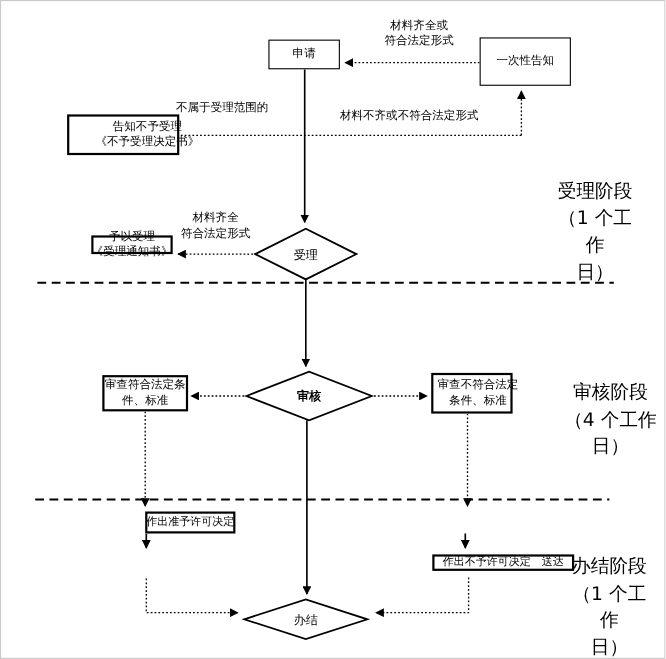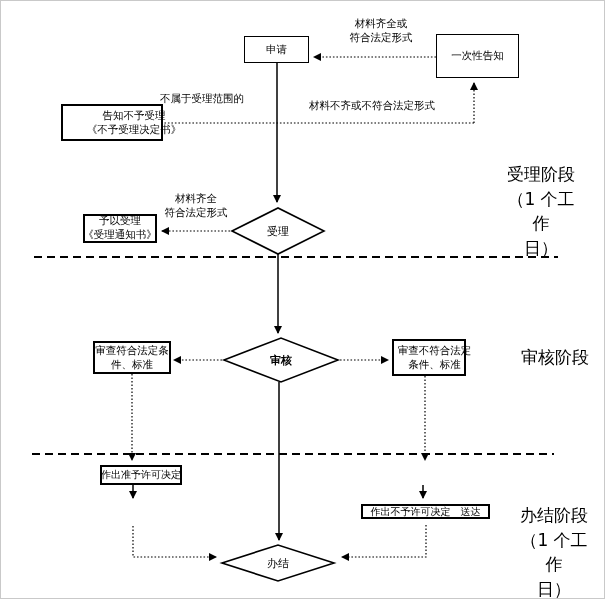--- a/index.html
+++ b/index.html
@@ -25,21 +25,21 @@
     position:absolute;text-align:center;font-size:10.5px;line-height:1.3;
     white-space:nowrap;
   }
   .stage{
     position:absolute;text-align:center;font-size:17px;line-height:1.45;
   }
   .dlabel{
     position:absolute;text-align:center;font-size:11px;font-weight:400;
   }
   .ln{display:block;}
-  .small{font-size:10px;}
+  .small{font-size:10px;margin-left:32px;}
 </style>
 </head>
 <body>
 
 <div id="canvas">
 
   <svg id="lines" viewBox="0 0 605 599" xmlns="http://www.w3.org/2000/svg">
     <defs>
       <marker id="arr" viewBox="0 0 8 8" refX="7" refY="4" markerWidth="8" markerHeight="8" markerUnits="userSpaceOnUse" orient="auto">
         <path d="M0,0 L8,4 L0,8 Z" fill="#000"></path>
@@ -85,21 +85,21 @@
 
   <div class="box thin" style="left:435px;top:33px;width:83px;height:44px;">
     <span class="ln">一次性告知</span>
   </div>
 
   <div class="box" style="left:60px;top:103px;width:102px;height:37px;padding-left:44px;">
     <span class="ln">告知不予受理</span>
     <span class="ln">《不予受理决定书》</span>
   </div>
 
-  <div class="box" style="left:82px;top:213px;width:74px;height:29px;font-family:Liberation Mono, monospace;">
+  <div class="box" style="left:82px;top:213px;width:74px;height:17px;">
     <span class="ln">予以受理</span>
     <span class="ln">《受理通知书》</span>
   </div>
 
   <div class="box" style="left:92px;top:340px;width:78px;height:33px;">
     <span class="ln">审查符合法定条</span>
     <span class="ln">件、标准</span>
   </div>
 
   <div class="box" style="left:391px;top:338px;width:74px;height:37px;padding-left:11px;">
@@ -136,20 +136,21 @@
   </div>
 
   <div class="stage" style="left:501px;top:161px;width:78px;">
     <span class="ln">受理阶段</span>
     <span class="ln">（1 个工作</span>
     <span class="ln">日）</span>
   </div>
 
   <div class="stage" style="left:508px;top:344px;width:92px;">
     <span class="ln">审核阶段</span>
+    <span class="ln">（4 个工作日）</span>
   </div>
 
   <div class="stage" style="left:513px;top:502px;width:80px;">
     <span class="ln">办结阶段</span>
     <span class="ln">（1 个工作</span>
     <span class="ln">日）</span>
   </div>
 
 </div>
 

